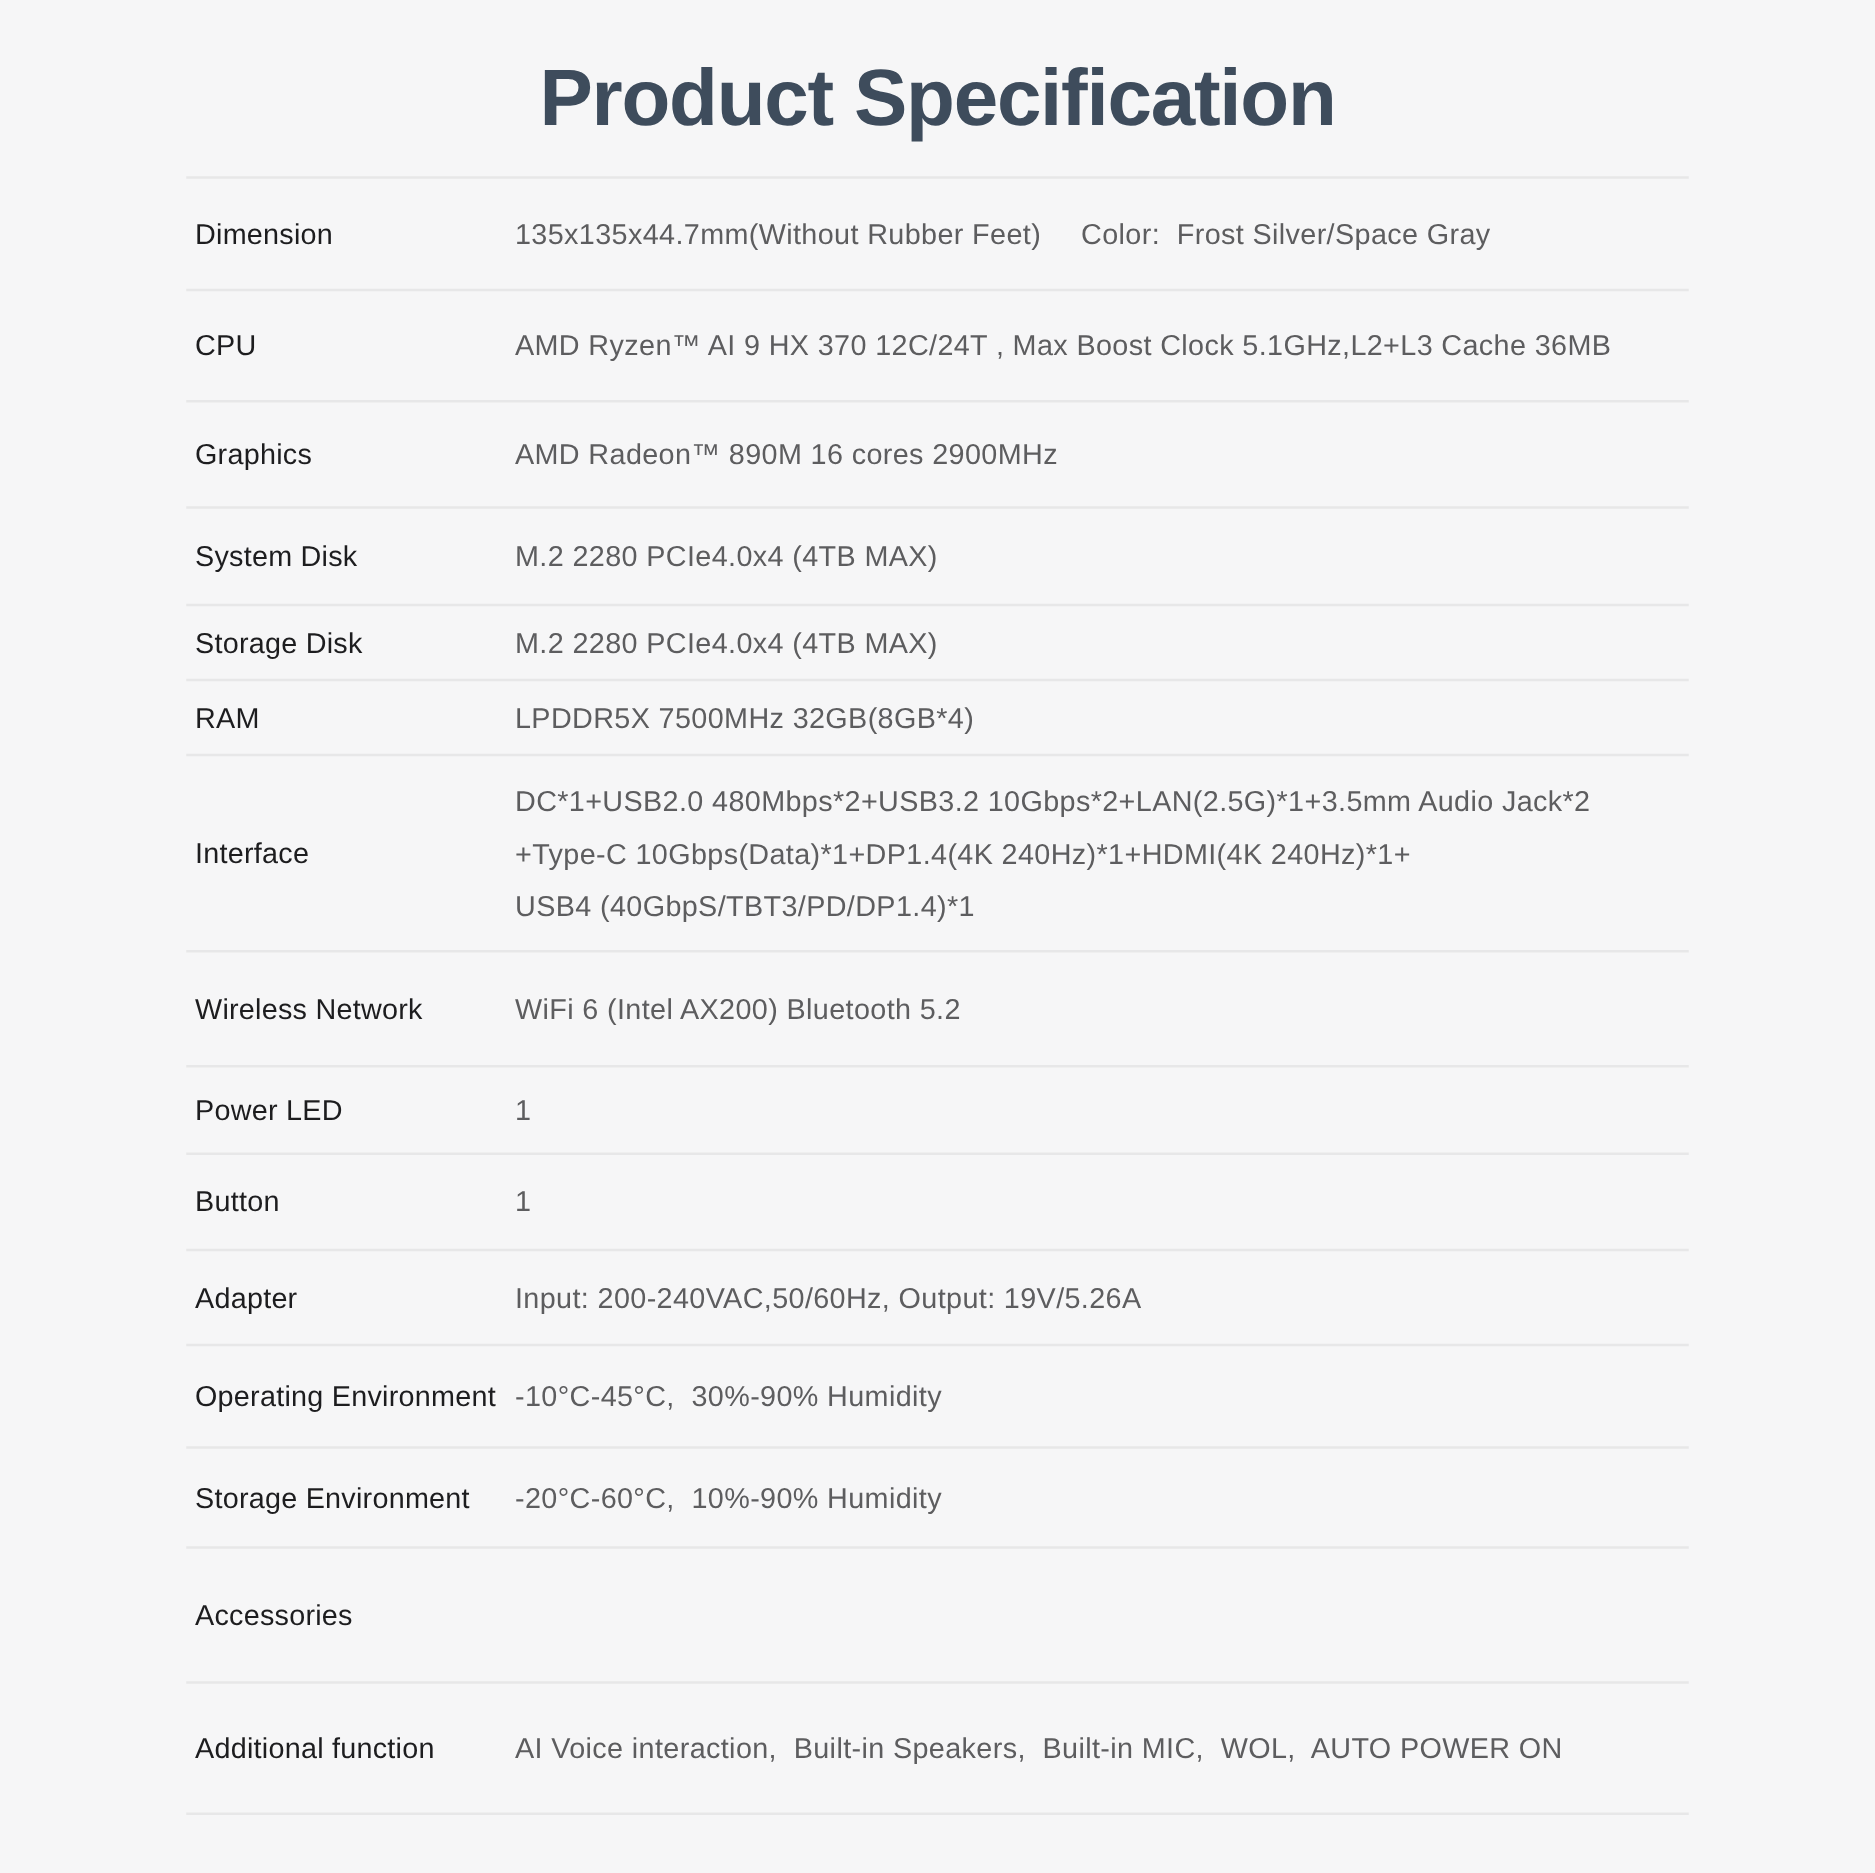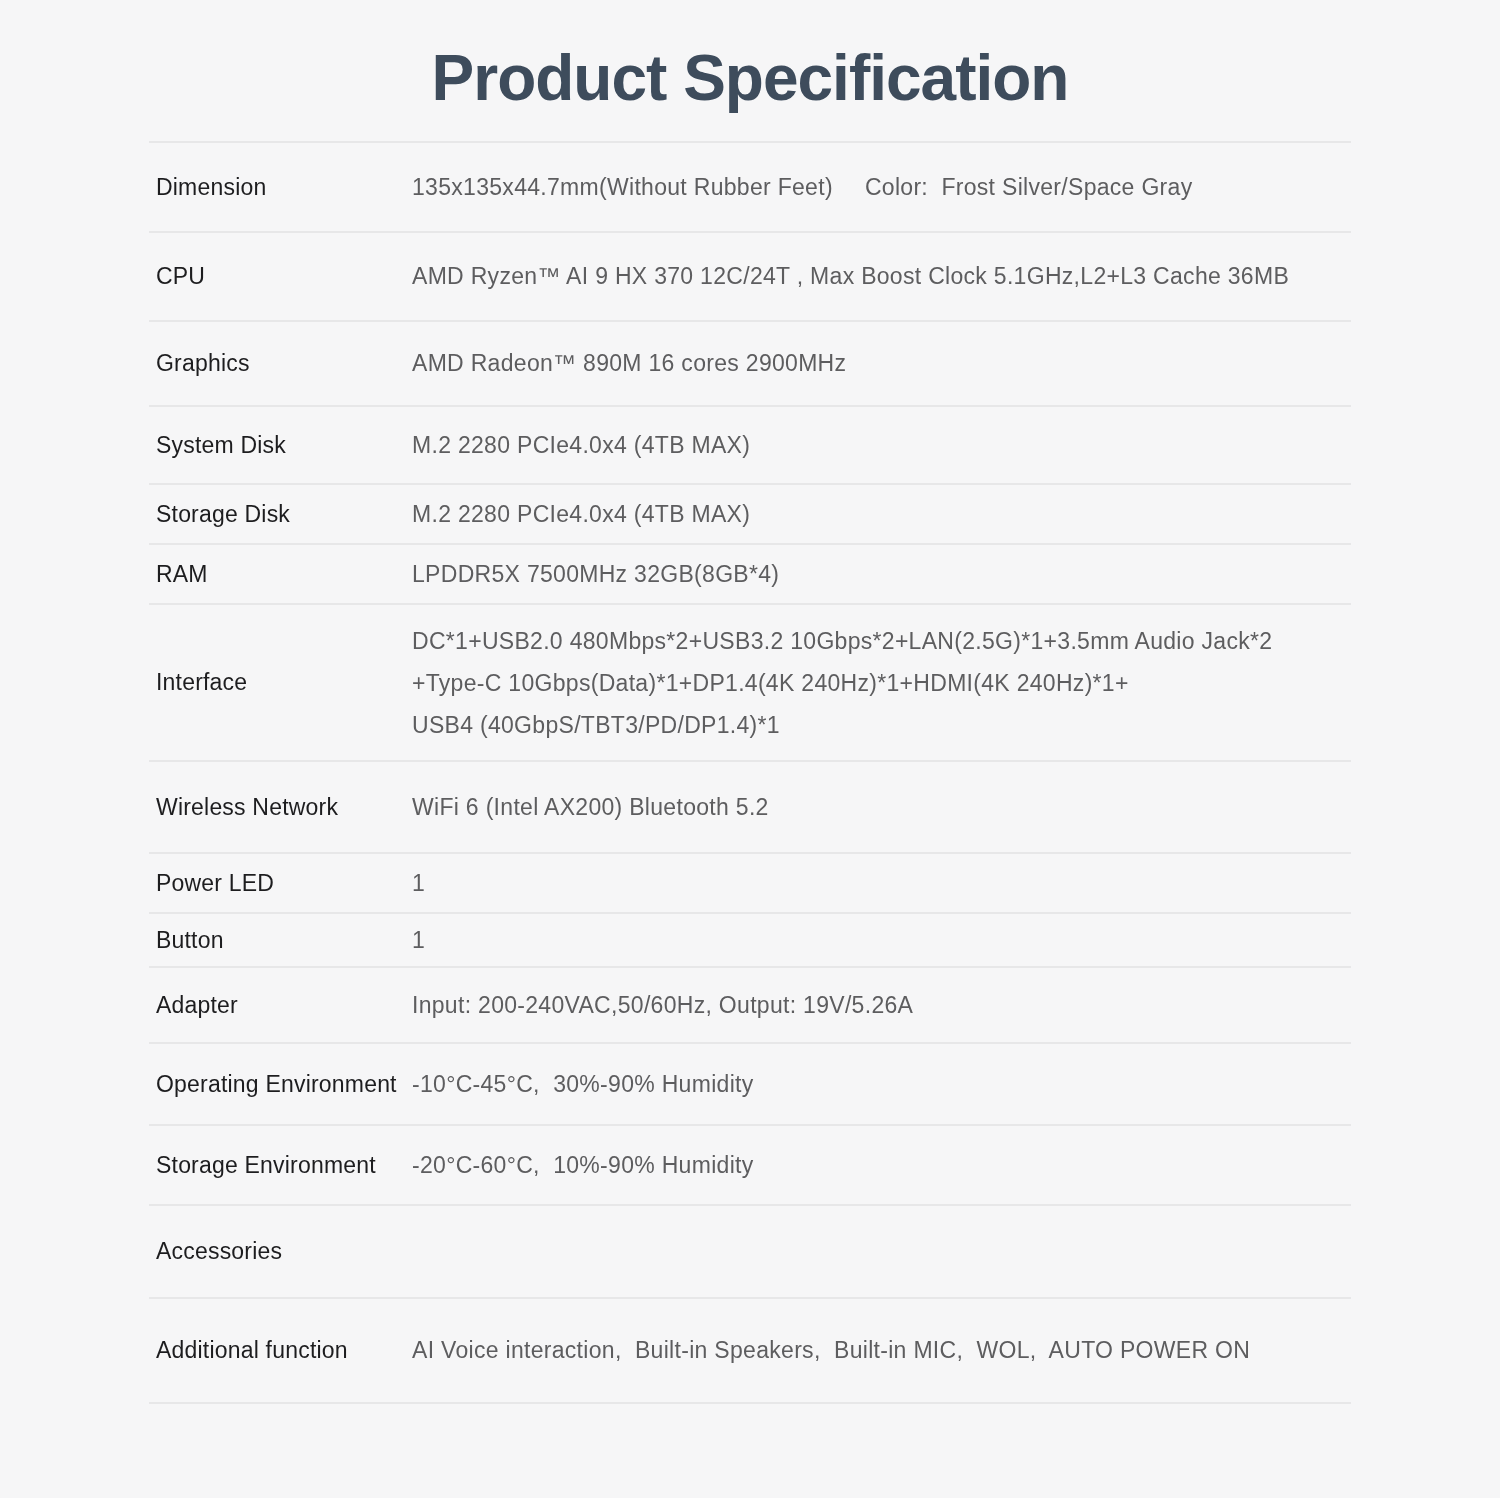--- a/index.html
+++ b/index.html
@@ -40,26 +40,26 @@
   }
   
   .spec-row:nth-child(1){height:90px}
   .spec-row:nth-child(2){height:89px}
   .spec-row:nth-child(3){height:85px}
   .spec-row:nth-child(4){height:78px}
   .spec-row:nth-child(5){height:60px}
   .spec-row:nth-child(6){height:60px}
   .spec-row:nth-child(7){height:157px}
   .spec-row:nth-child(8){height:92px}
-  .spec-row:nth-child(9){height:60px}
-  .spec-row:nth-child(10){height:54px}
+  .spec-row:nth-child(9){height:70px}
+  .spec-row:nth-child(10){height:77px}
   .spec-row:nth-child(11){height:76px}
   .spec-row:nth-child(12){height:82px}
   .spec-row:nth-child(13){height:80px}
-  .spec-row:nth-child(14){height:93px}
+  .spec-row:nth-child(14){height:108px}
   .spec-row:nth-child(15){height:105px}
   .spec-label{
     flex:0 0 263px;
     width:263px;
     padding-left:7px;
     font-size:23px;
     color:var(--label);
     letter-spacing:0.2px;
     white-space:nowrap;
   }

